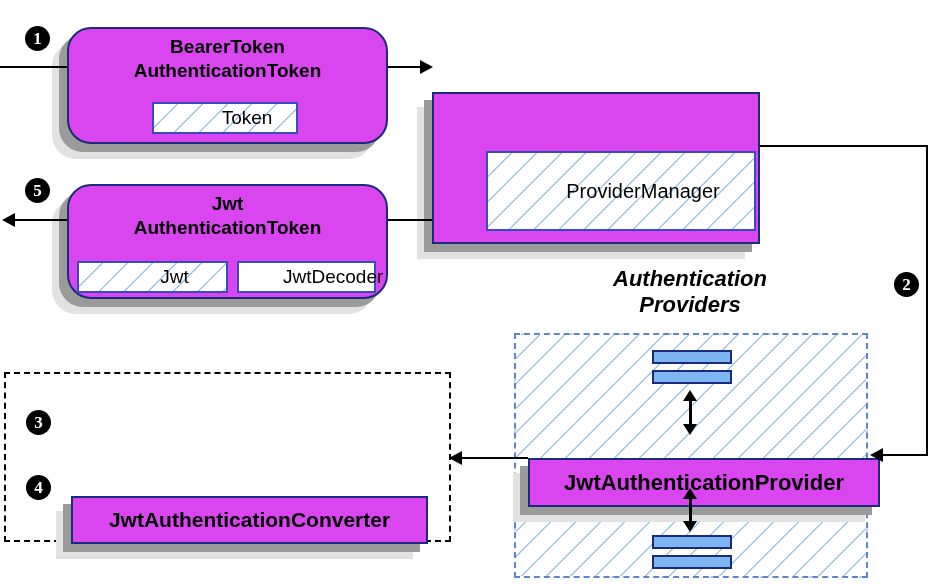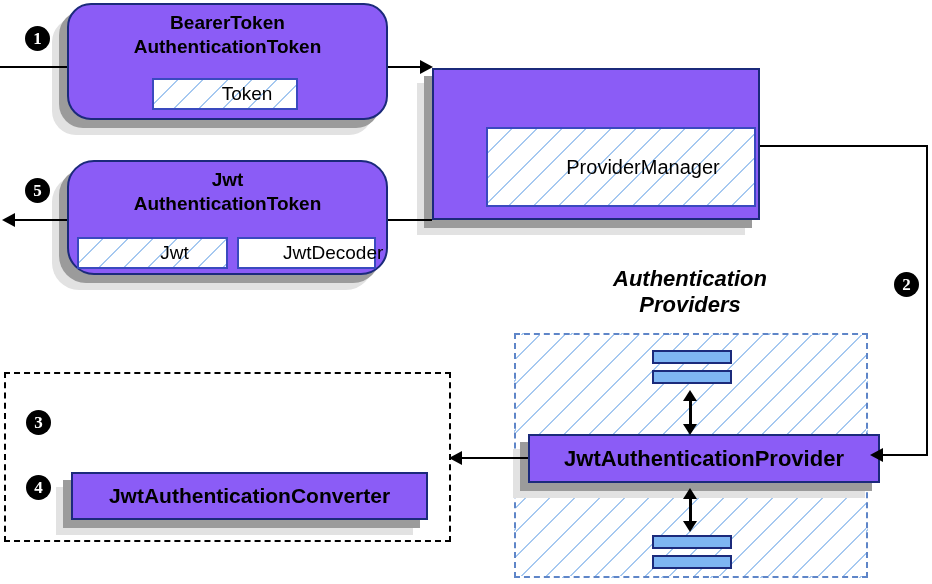--- a/index.html
+++ b/index.html
@@ -3,22 +3,22 @@
 <meta charset="utf-8">
 <style>
   html,body { margin:0; padding:0; background:#fff; }
   #stage {
     position:relative; width:932px; height:584px; overflow:hidden;
     background:#fff; font-family:"Liberation Sans","DejaVu Sans",sans-serif;
     color:#000;
   }
   .node {
     position:absolute; box-sizing:border-box;
-    background:#8b5cf6; border:2px solid #1B2A7B;
-    font-weight:bold; text-align:center; z-index:3;
+    background:#d946ef; border:2px solid #1B2A7B;
+    font-weight:bold; text-align:center; z-index:3;margin-top:24px;
   }
   .rounded { border-radius:24px; }
   .shadow2 { box-shadow:-8px 8px 0 0 #9B9B9B, -15px 15px 0 0 #E2E2E2; }
   .chip {
     position:absolute; box-sizing:border-box; background:#fff;
     border:2px solid #3A4ABF; font-weight:normal; text-align:center;
     font-size:19px; z-index:4;padding-left:44px;
   }
   .hatch {
     background-color:#fff;
@@ -86,21 +86,21 @@
       <span>ProviderManager</span>
     </div>
   </div>
 
   <div class="line" style="left:388px; top:219px; width:44px; height:2px;"></div>
 
   <div class="badge" style="left:25px; top:178px;">5</div>
   <div class="line" style="left:12px; top:219px; width:55px; height:2px;"></div>
   <div class="ah ah-left" style="left:2px; top:213px;"></div>
 
-  <div class="node rounded shadow2" style="left:67px; top:160px; width:321px; height:115px;border-radius:27px;">
+  <div class="node rounded shadow2" style="left:67px; top:160px; width:321px; height:115px;">
     <div class="t2">
       <div>Jwt</div>
       <div>AuthenticationToken</div>
     </div>
     <div class="chip hatch" style="left:8px; top:75px; width:151px; height:32px; line-height:28px;">
       <span>Jwt</span>
     </div>
     <div class="chip" style="left:168px; top:75px; width:139px; height:32px; line-height:28px;">
       <span>JwtDecoder</span>
     </div>

